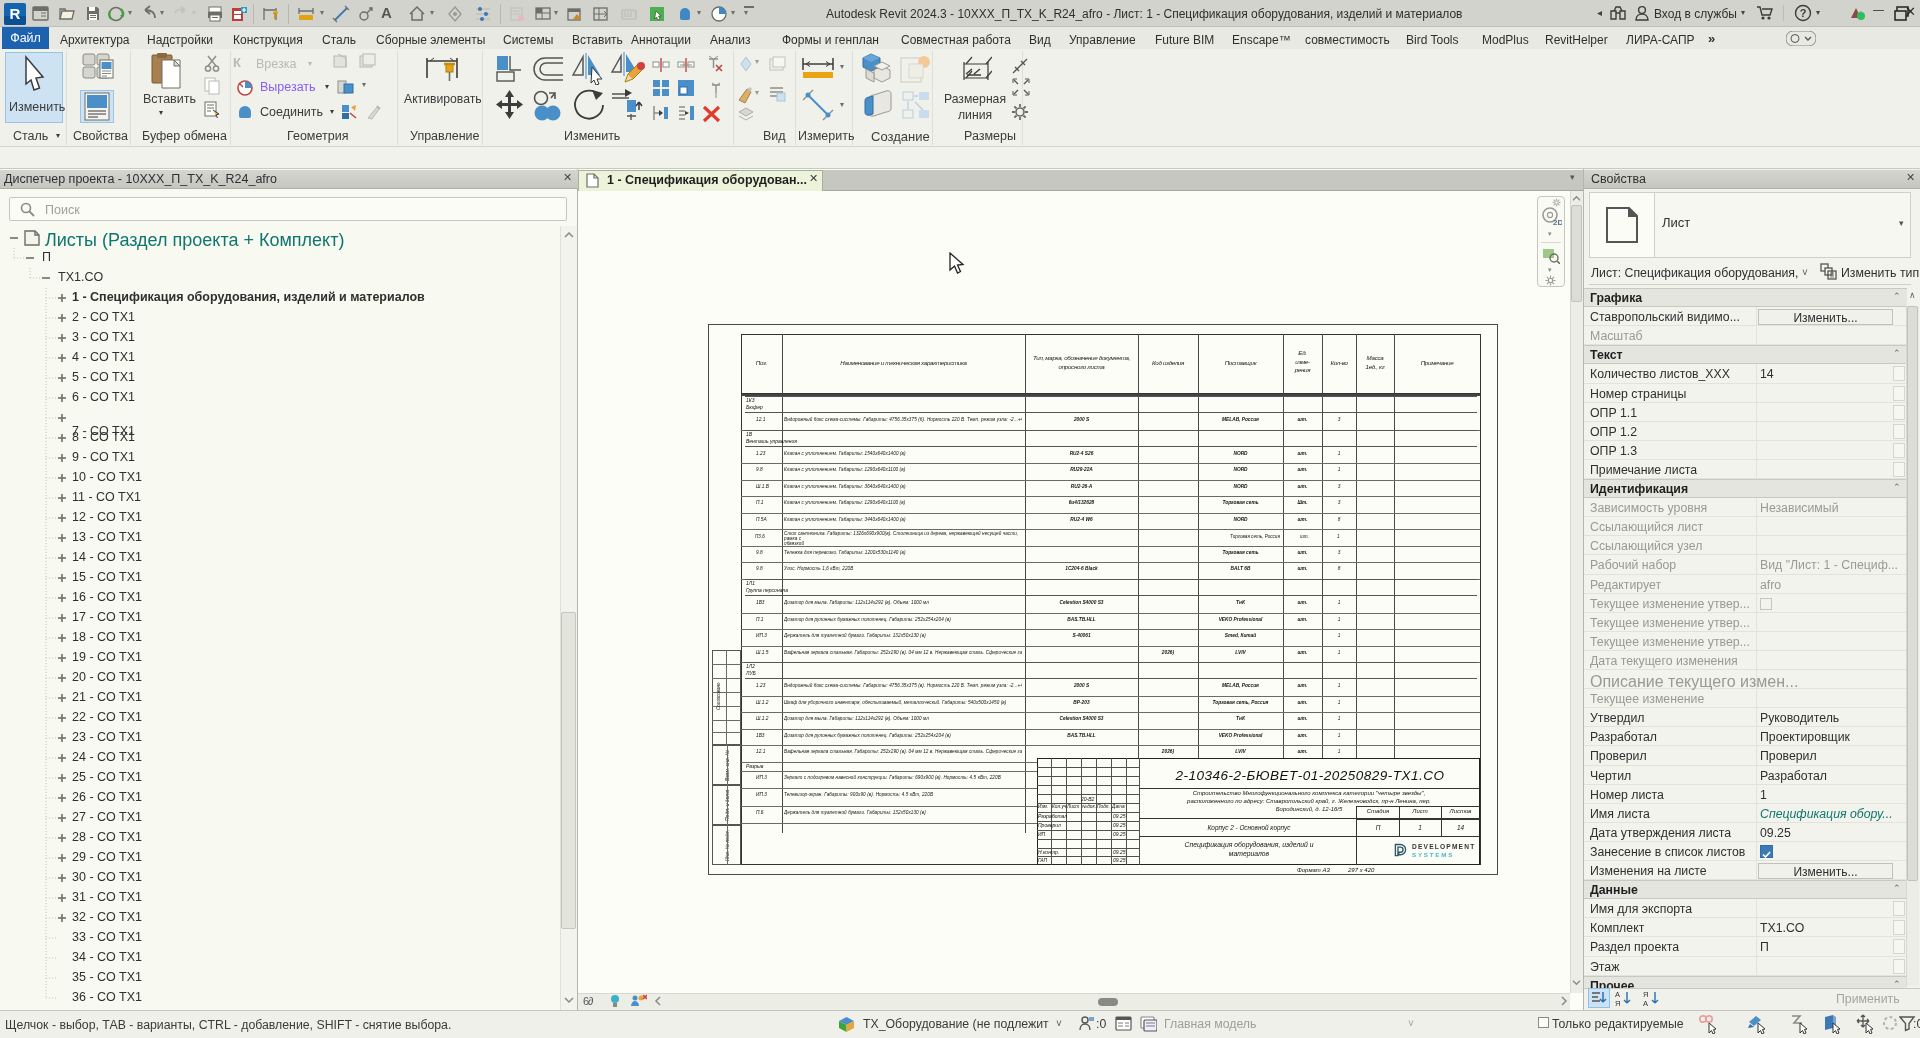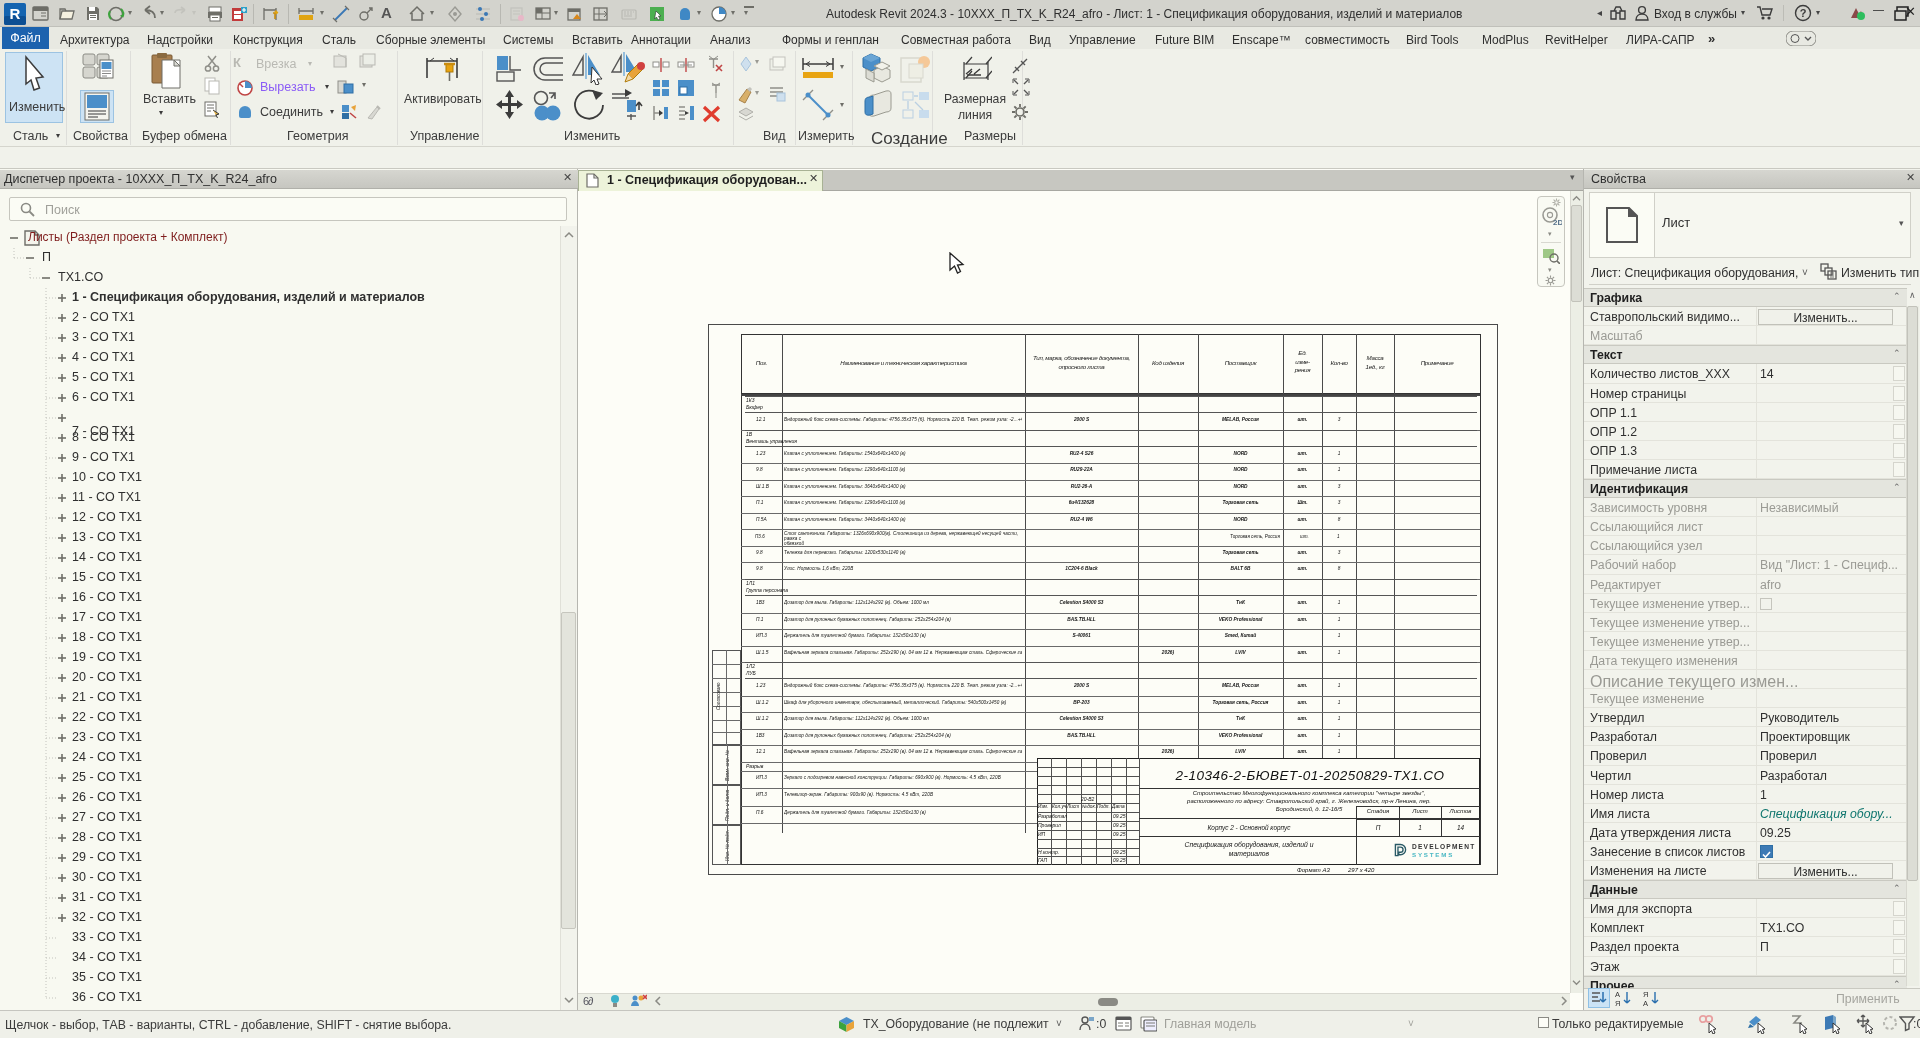--- a/index.html
+++ b/index.html
@@ -438,21 +438,21 @@
     <circle cx="25" cy="8" r="6" fill="#f5c898"></circle>
     <rect x="10" y="10" width="14" height="14" fill="#eeeee4" stroke="#d8d8ce"></rect>
   </svg>
 <svg class="abs" style="left:902px;top:90px" width="30" height="32" viewBox="0 0 30 32">
 <rect x="1" y="2" width="10" height="8" fill="none" stroke="#b9cfe2"></rect>
     <rect x="17" y="2" width="10" height="8" fill="#c8dced"></rect>
     <rect x="1" y="20" width="10" height="8" fill="none" stroke="#b9cfe2"></rect>
     <rect x="17" y="20" width="10" height="8" fill="#c8dced"></rect>
     <path d="M12 6 h4 M6 11 v8 M13 12 l8 8" stroke="#b9cfe2" stroke-width="1.3"></path>
   </svg>
-<div class="abs" style="left:871px;top:129px;font-size:17px;color:#3b3b3b;white-space:nowrap;">Создание</div>
+<div class="abs" style="left:871px;top:129px;font-size:13px;color:#3b3b3b;white-space:nowrap;">Создание</div>
 <svg class="abs" style="left:962px;top:56px" width="30" height="26" viewBox="0 0 30 26">
 <path d="M4 8 L10 1 M24 8 L30 1 M4 22 L10 15 M24 22 L30 15" stroke="#3c3c3c" stroke-width="1.2"></path>
     <path d="M2 8 h24 M2 22 h24 M2 6 v18 M26 6 v18" stroke="#3c3c3c" stroke-width="1.2" fill="none"></path>
 <path d="M4 18 l6-5 M12 18 l6-5 M5 19 h14" stroke="#3c3c3c" stroke-width="1.4"></path>
   </svg>
 <svg class="abs" style="left:1011px;top:57px" width="18" height="18" viewBox="0 0 18 18">
     <path d="M2 16 L16 2 M4 10 l4 4 M10 4 l4 4" stroke="#555" stroke-width="1.3"></path>
   </svg>
 <svg class="abs" style="left:1012px;top:78px" width="18" height="18" viewBox="0 0 18 18">
     <path d="M6 6 L2 2 M12 6 L16 2 M6 12 L2 16 M12 12 L16 16" stroke="#555" stroke-width="1.3"></path>
@@ -583,21 +583,21 @@
     <path d="M62 665 v8" stroke="#6e6e68" stroke-width="1.6"></path>
     <path d="M58 689 h8" stroke="#6e6e68" stroke-width="1.6"></path>
     <path d="M62 685 v8" stroke="#6e6e68" stroke-width="1.6"></path>
     <path d="M58 709 h8" stroke="#6e6e68" stroke-width="1.6"></path>
     <path d="M62 705 v8" stroke="#6e6e68" stroke-width="1.6"></path>
     <path d="M58 729 h8" stroke="#6e6e68" stroke-width="1.6"></path>
     <path d="M62 725 v8" stroke="#6e6e68" stroke-width="1.6"></path>
     <path d="M25 42 h10 l4 4 v10 h-14 z" fill="#f4f4ec" stroke="#6e6e68" stroke-width="1.4"></path>
     <path d="M35 42 v4 h4" fill="none" stroke="#6e6e68" stroke-width="1.4"></path>
   </svg>
-<div class="abs" style="left:28px;top:230px;font-size:12px;color:#7f1d1d;white-space:nowrap;">Листы (Раздел проекта + Комплект)</div>
+<div class="abs" style="left:45px;top:230px;font-size:18px;color:#0f766e;white-space:nowrap;">Листы (Раздел проекта + Комплект)</div>
 <div class="abs" style="left:42px;top:250px;font-size:12.5px;color:#2f2f2f;white-space:nowrap;">П</div>
 <div class="abs" style="left:58px;top:270px;font-size:12.5px;color:#2f2f2f;white-space:nowrap;">TX1.CO</div>
 <div class="abs" style="left:72px;top:290px;font-size:12.5px;color:#2f2f2f;white-space:nowrap;font-weight:bold;">1 - Спецификация оборудования, изделий и материалов</div>
 <div class="abs" style="left:72px;top:310px;font-size:12.5px;color:#2f2f2f;white-space:nowrap;">2 - CO TX1</div>
 <div class="abs" style="left:72px;top:330px;font-size:12.5px;color:#2f2f2f;white-space:nowrap;">3 - CO TX1</div>
 <div class="abs" style="left:72px;top:350px;font-size:12.5px;color:#2f2f2f;white-space:nowrap;">4 - CO TX1</div>
 <div class="abs" style="left:72px;top:370px;font-size:12.5px;color:#2f2f2f;white-space:nowrap;">5 - CO TX1</div>
 <div class="abs" style="left:72px;top:390px;font-size:12.5px;color:#2f2f2f;white-space:nowrap;">6 - CO TX1</div>
 <div class="abs" style="left:72px;top:410px;font-size:12.5px;color:#2f2f2f;white-space:nowrap;margin-top:14px;">7 - CO TX1</div>
 <div class="abs" style="left:72px;top:430px;font-size:12.5px;color:#2f2f2f;white-space:nowrap;">8 - CO TX1</div>

